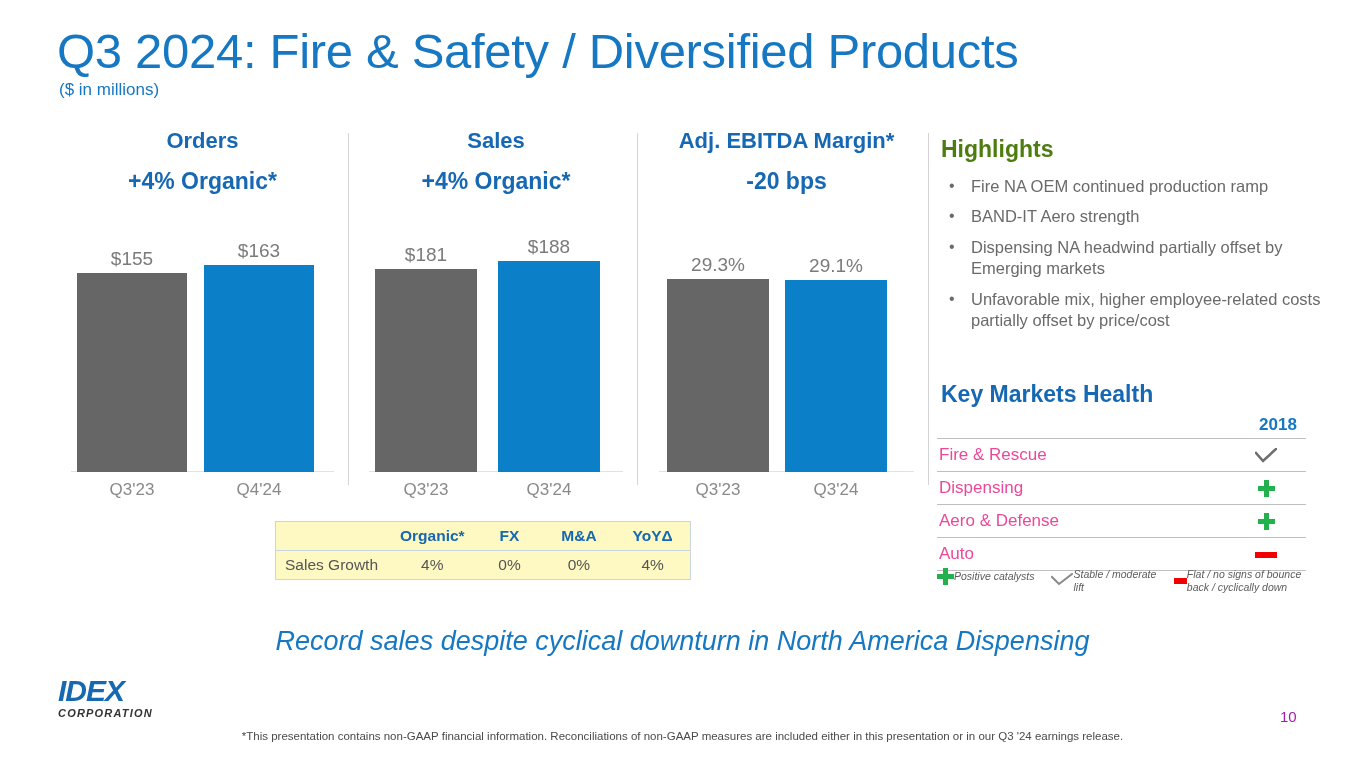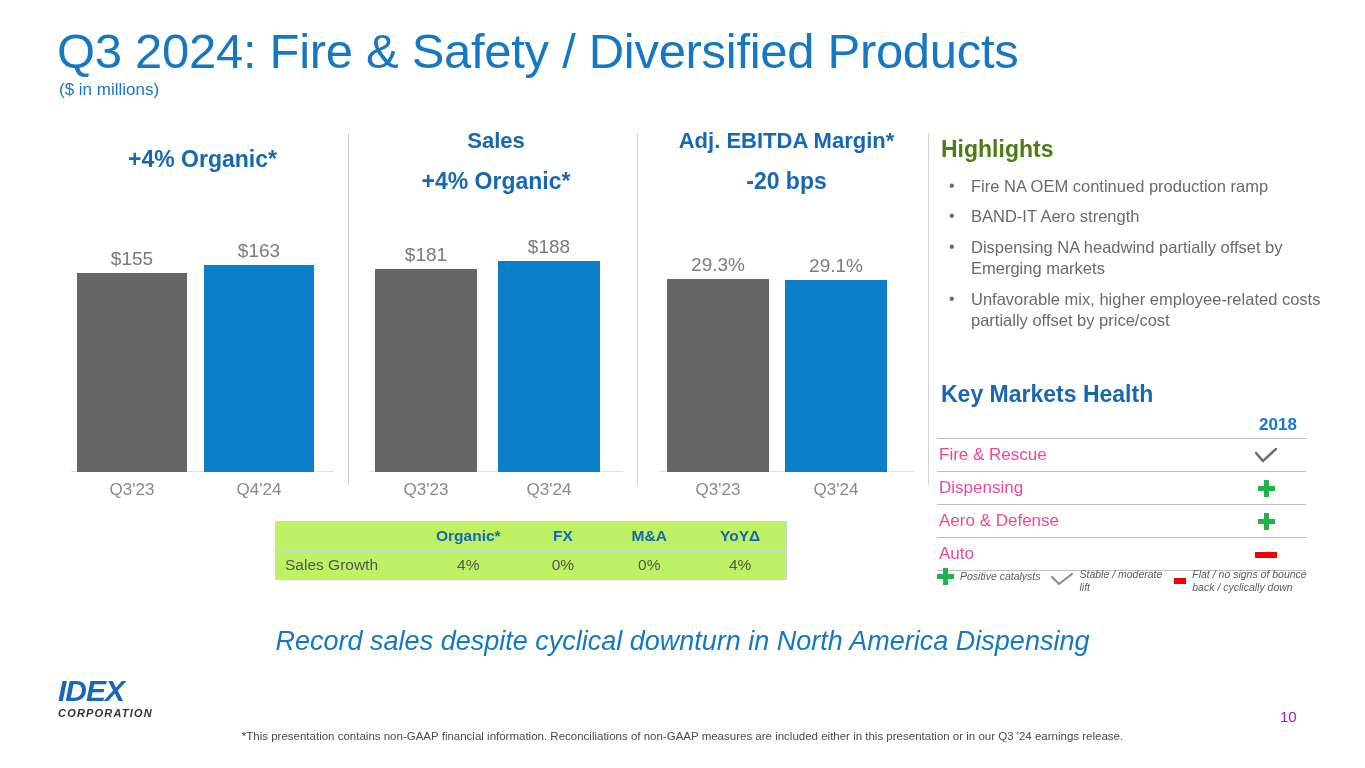--- a/index.html
+++ b/index.html
@@ -49,22 +49,22 @@
   .axis-line {
     position: absolute; height: 1px; background: #E2E2E2;
   }
   .x-tick {
     position: absolute; text-align: center; font-size: 17px; color: #8A8A8A;
   }
 
   
   .growth-table {
     position: absolute; left: 275px; top: 521px;
-    width: 512px; border-collapse: collapse;
-    background: #bef264;
+    width: 416px; border-collapse: collapse;
+    background: #fef9c3;
   }
   .growth-table th, .growth-table td {
     font-size: 15.5px; padding: 5px 4px; text-align: center;
   }
   .growth-table th { color: #1668B3; font-weight: bold; }
   .growth-table td { color: #555; }
   .growth-table .rowhead { text-align: left; padding-left: 9px; color: #555; font-weight: normal; }
   .growth-table thead tr { border-bottom: 1px solid #C9D6E2; }
   .growth-table { border: 1px solid #C9D6E2; }
 
@@ -115,21 +115,21 @@
     vertical-align: middle;
   }
   .icon-check {
     display: inline-block; width: 22px; height: 16px; vertical-align: middle;
   }
 
   .km-legend {
     position: absolute; left: 937px; top: 568px; width: 380px;
     display: flex; align-items: flex-start; gap: 6px;
   }
-  .lg-item { display: flex; align-items: center; gap: 6px; }
+  .lg-item { display: flex; align-items: center; }
   .lg-text {
     font-size: 10.5px; font-style: italic; color: #5C5C5C; line-height: 1.25;
   }
 
   
   .tagline {
     position: absolute; left: 0; right: 0; top: 626px;
     text-align: center; font-size: 27px; font-style: italic;
     color: #1678C2; font-weight: 500;
   }
@@ -157,20 +157,21 @@
 <div class="slide">
 
   <div class="title">Q3 2024: Fire &amp; Safety / Diversified Products</div>
   <div class="subtitle">($ in millions)</div>
 
   <div class="divider" style="left:348px;"></div>
   <div class="divider" style="left:637px;"></div>
   <div class="divider" style="left:928px;"></div>
 
   <div class="panel" style="left:57px; width:291px;">
+    <div class="p-title">Orders</div>
     <div class="p-sub">+4% Organic*</div>
     <div class="plot">
       <div class="axis-line" style="left:14px; right:14px; bottom:33px;"></div>
 
       <div class="bar-group" style="left:20px; width:110px; height:208px;">
         <div class="bar-label" style="bottom:202px;">$155</div>
         <div class="bar gray" style="height:199px;"></div>
       </div>
       <div class="bar-group" style="left:147px; width:110px; height:216px;">
         <div class="bar-label" style="bottom:210px;">$163</div>

